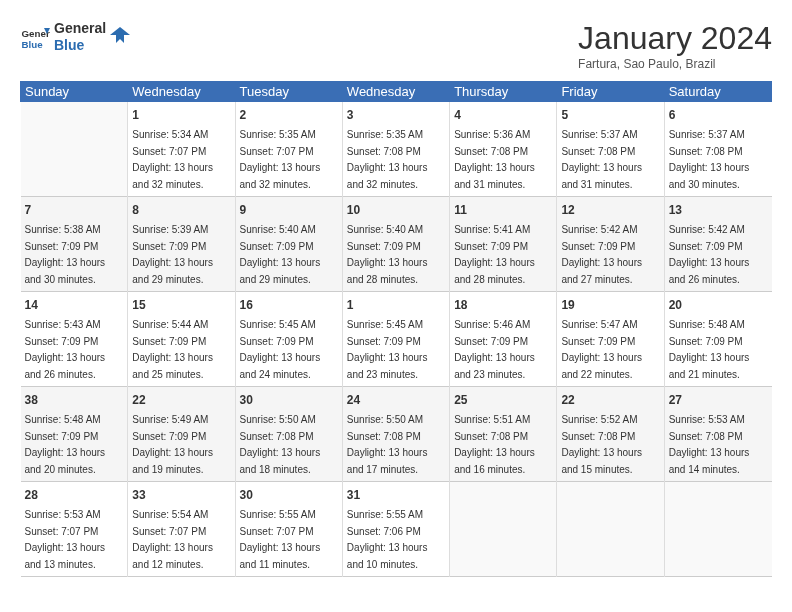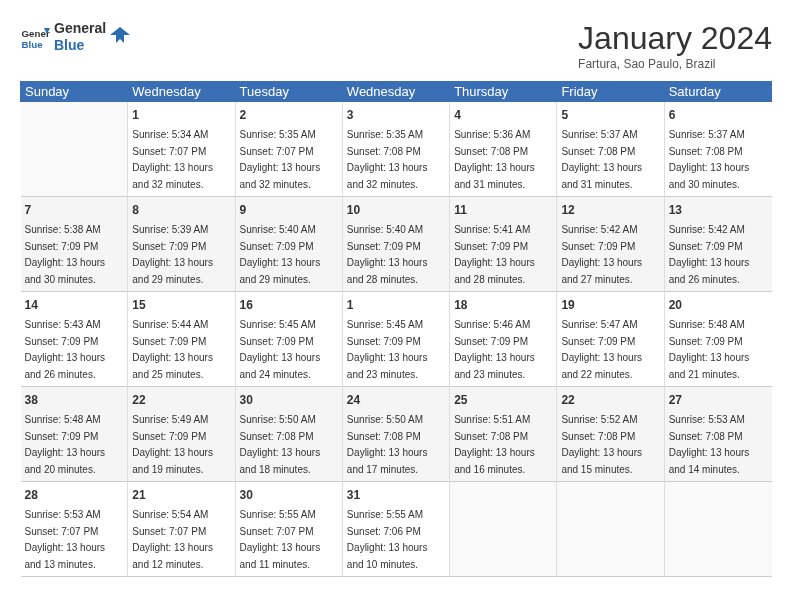--- a/index.html
+++ b/index.html
@@ -157,21 +157,21 @@
         <td><span class="day-num">38</span><span class="cell-content">Sunrise: 5:48 AM<br>Sunset: 7:09 PM<br>Daylight: 13 hours and 20 minutes.</span></td>
         <td><span class="day-num">22</span><span class="cell-content">Sunrise: 5:49 AM<br>Sunset: 7:09 PM<br>Daylight: 13 hours and 19 minutes.</span></td>
         <td><span class="day-num">30</span><span class="cell-content">Sunrise: 5:50 AM<br>Sunset: 7:08 PM<br>Daylight: 13 hours and 18 minutes.</span></td>
         <td><span class="day-num">24</span><span class="cell-content">Sunrise: 5:50 AM<br>Sunset: 7:08 PM<br>Daylight: 13 hours and 17 minutes.</span></td>
         <td><span class="day-num">25</span><span class="cell-content">Sunrise: 5:51 AM<br>Sunset: 7:08 PM<br>Daylight: 13 hours and 16 minutes.</span></td>
         <td><span class="day-num">22</span><span class="cell-content">Sunrise: 5:52 AM<br>Sunset: 7:08 PM<br>Daylight: 13 hours and 15 minutes.</span></td>
         <td><span class="day-num">27</span><span class="cell-content">Sunrise: 5:53 AM<br>Sunset: 7:08 PM<br>Daylight: 13 hours and 14 minutes.</span></td>
       </tr>
       <tr>
         <td><span class="day-num">28</span><span class="cell-content">Sunrise: 5:53 AM<br>Sunset: 7:07 PM<br>Daylight: 13 hours and 13 minutes.</span></td>
-        <td><span class="day-num">21</span><span class="cell-content">Sunrise: 5:54 AM<br>Sunset: 7:07 PM<br>Daylight: 13 hours and 12 minutes.</span></td>
+        <td><span class="day-num">33</span><span class="cell-content">Sunrise: 5:54 AM<br>Sunset: 7:07 PM<br>Daylight: 13 hours and 12 minutes.</span></td>
         <td><span class="day-num">30</span><span class="cell-content">Sunrise: 5:55 AM<br>Sunset: 7:07 PM<br>Daylight: 13 hours and 11 minutes.</span></td>
         <td><span class="day-num">31</span><span class="cell-content">Sunrise: 5:55 AM<br>Sunset: 7:06 PM<br>Daylight: 13 hours and 10 minutes.</span></td>
         <td class="empty-cell"></td>
         <td class="empty-cell"></td>
         <td class="empty-cell"></td>
       </tr>
     </tbody>
 </table>
 
 </body></html>

